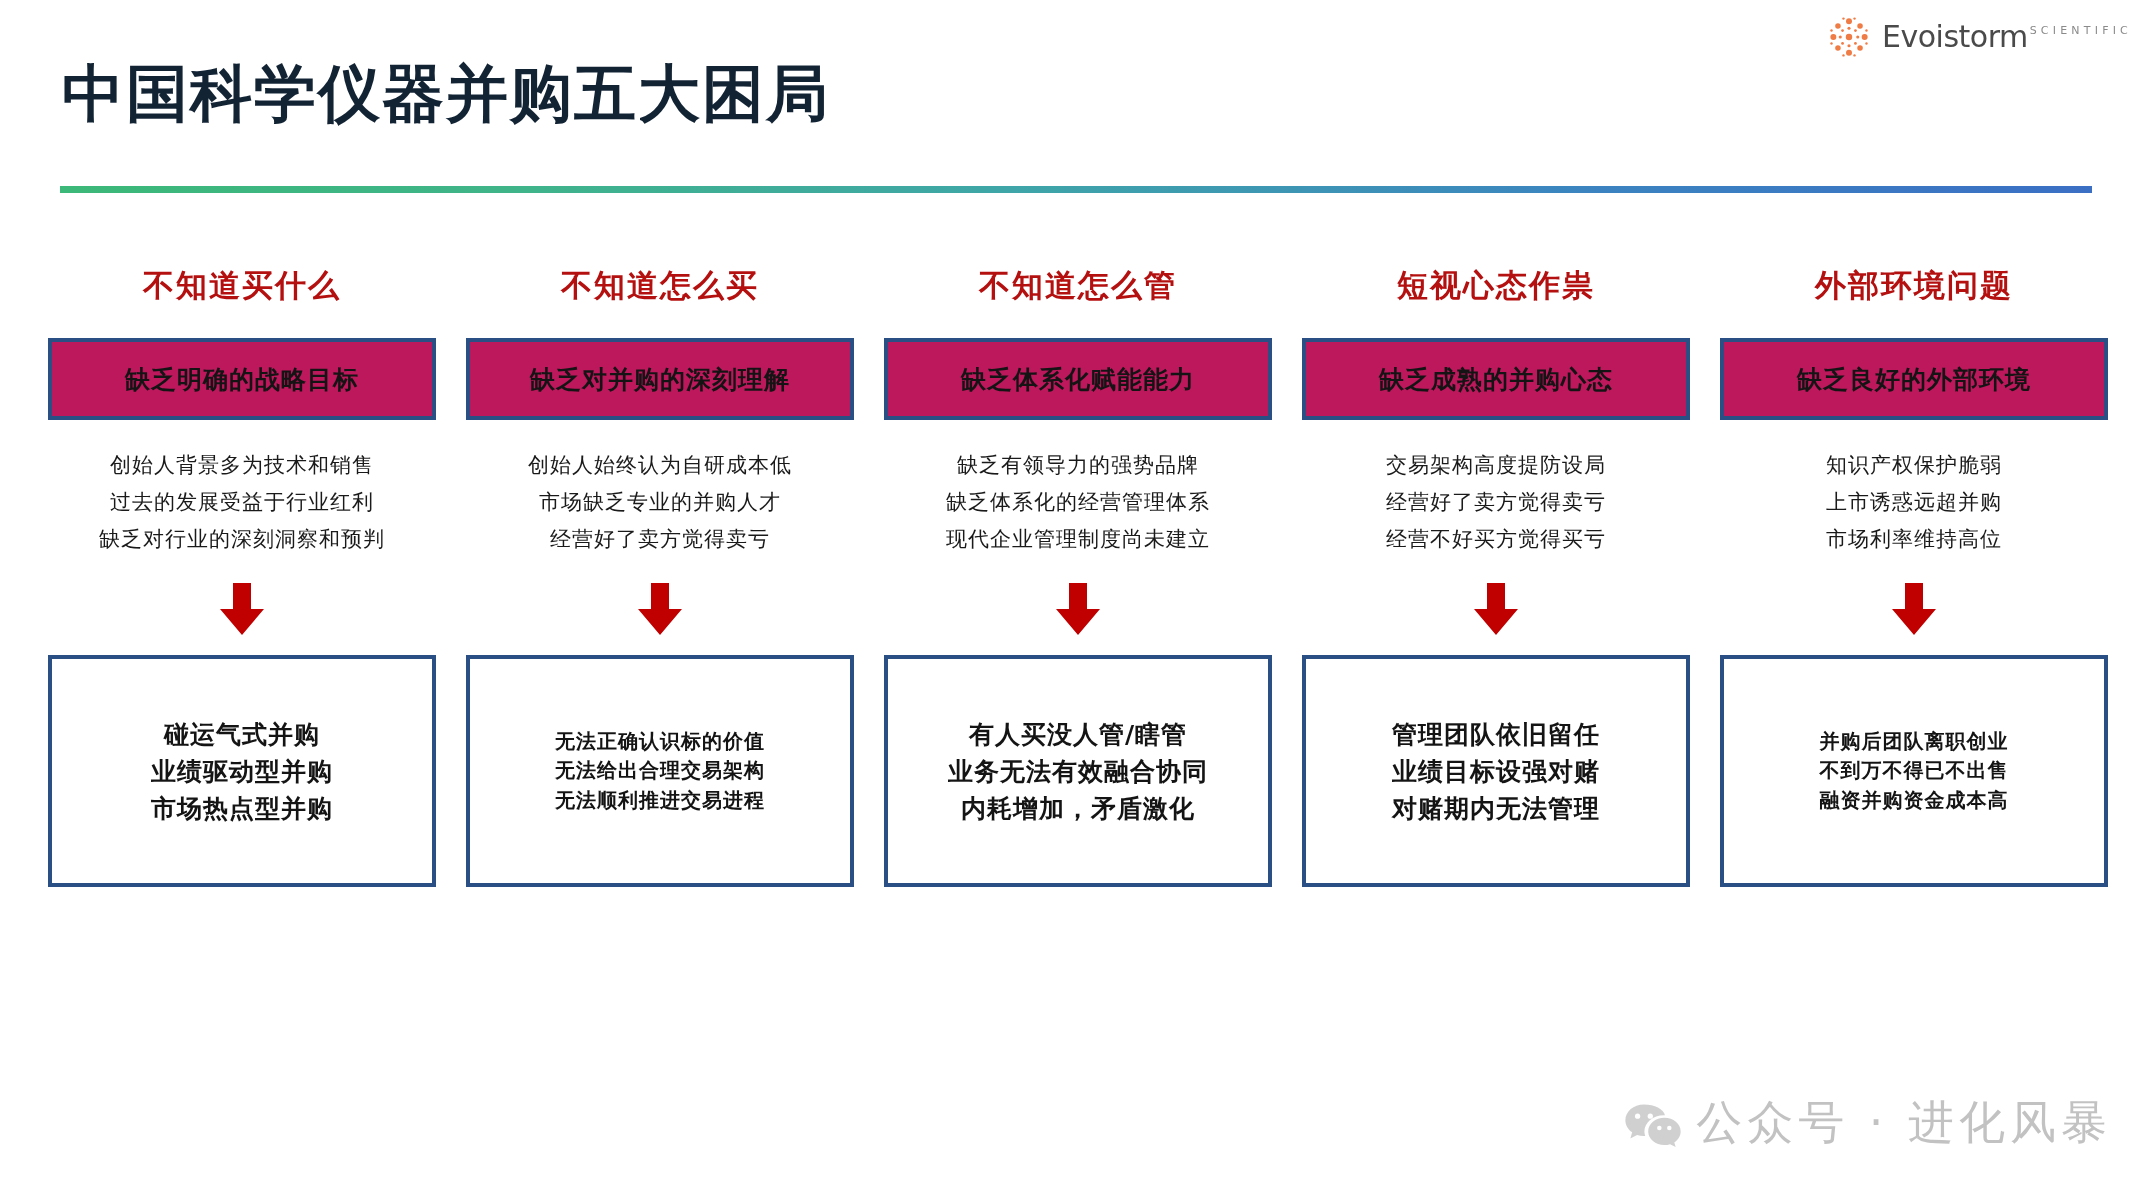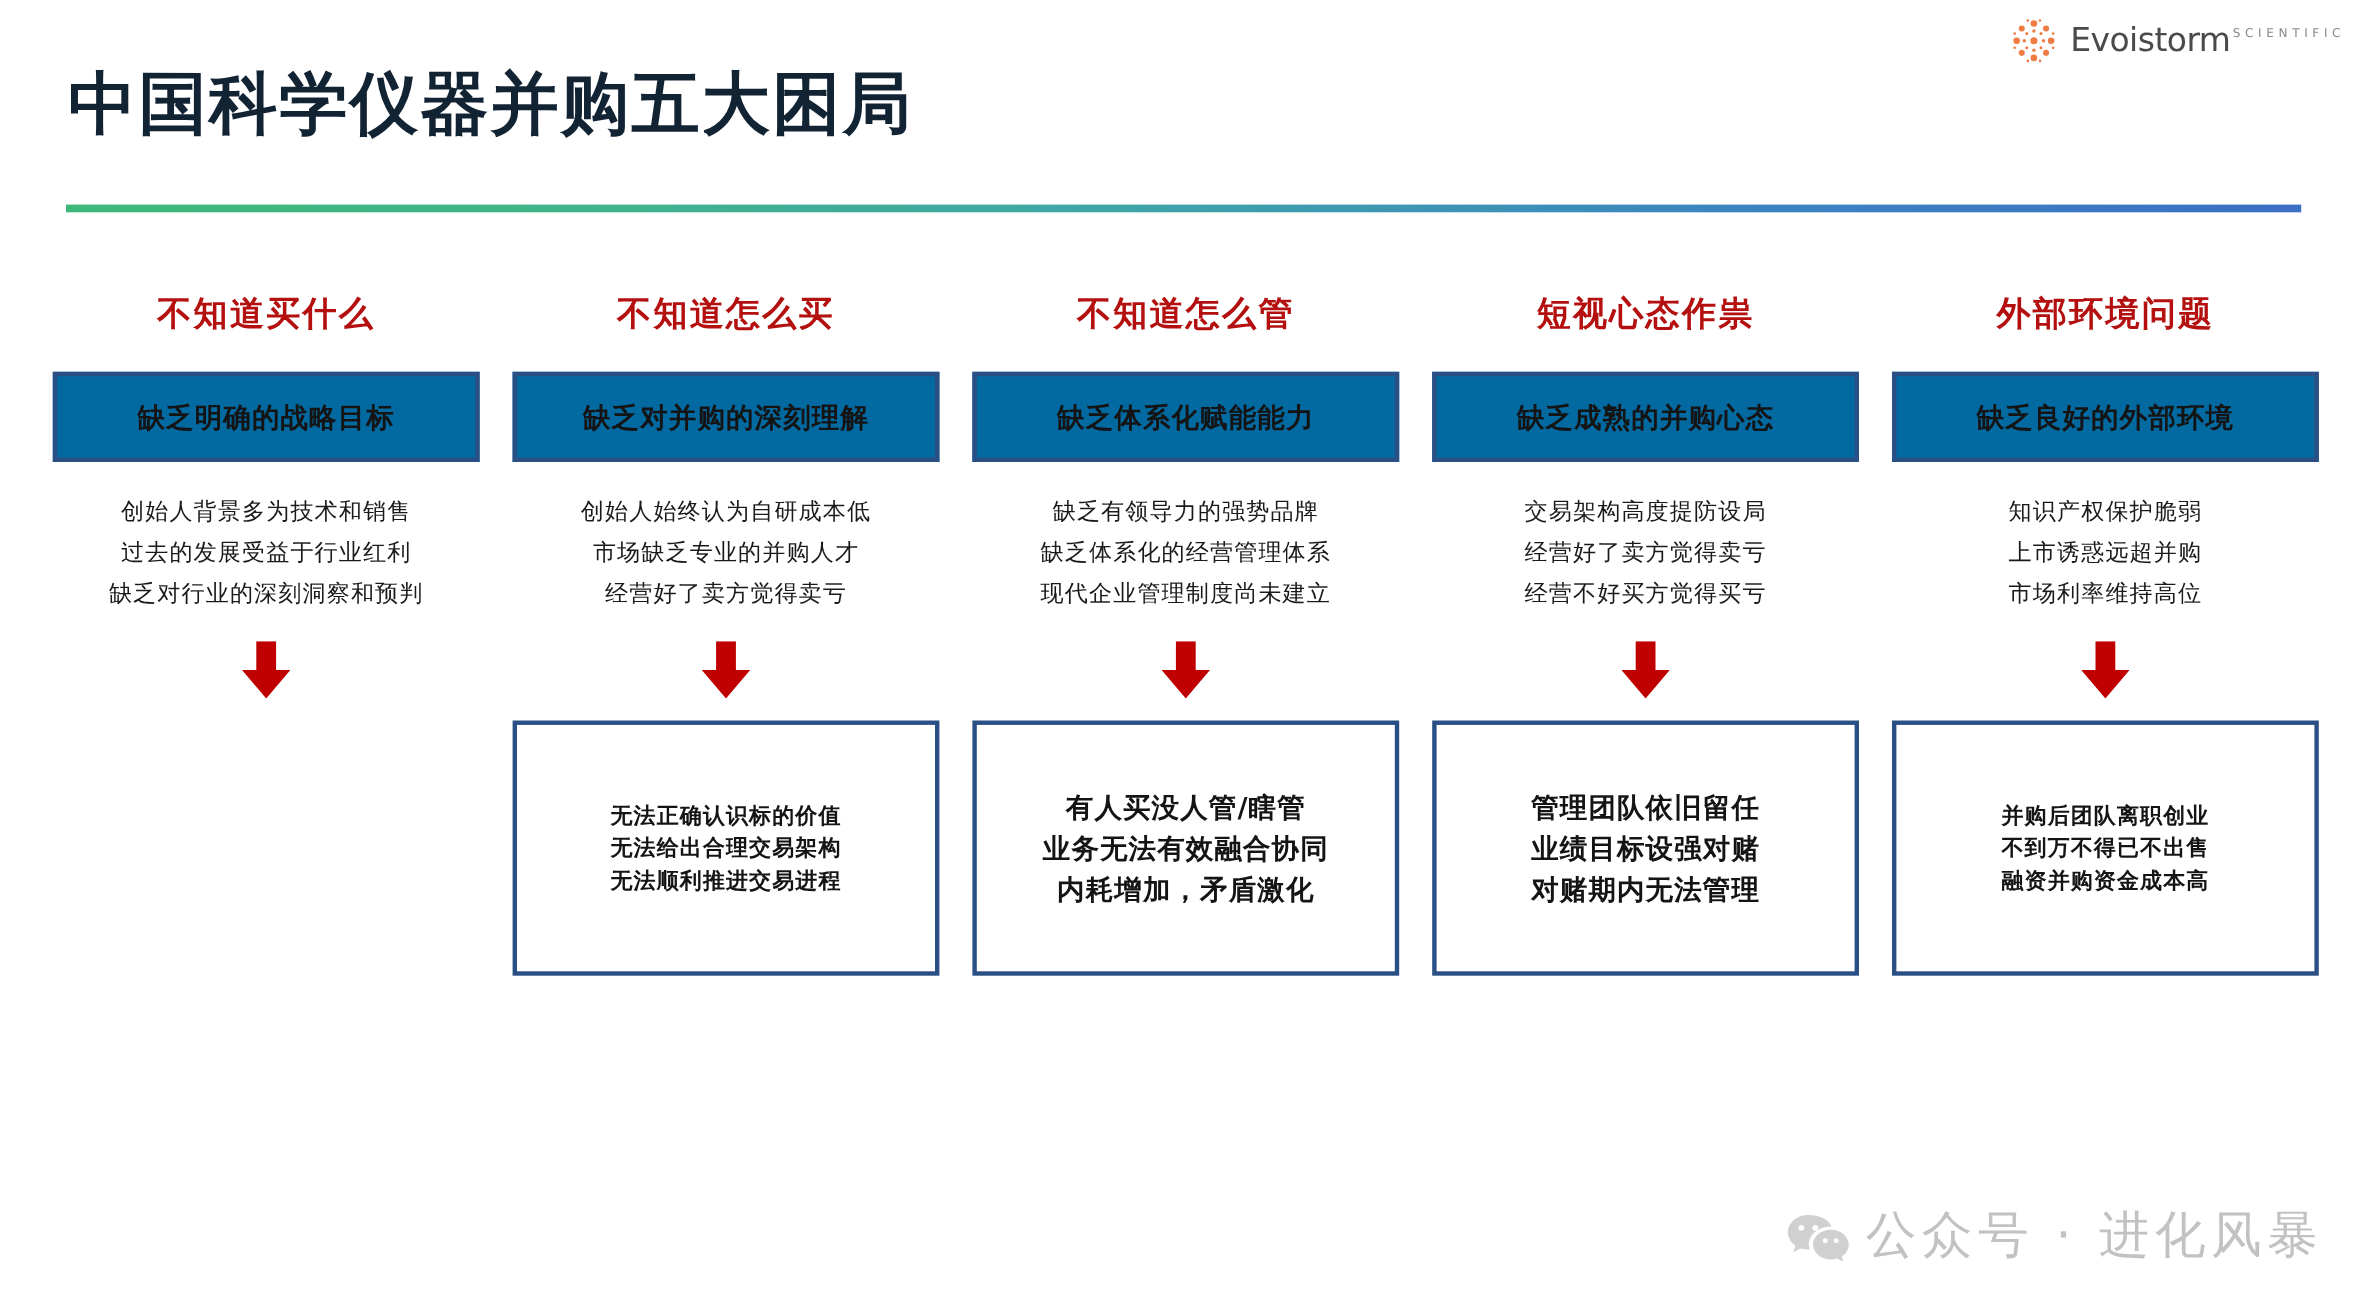--- a/index.html
+++ b/index.html
@@ -90,21 +90,21 @@
 
   .cause-box {
     margin-top: 30px;
     width: 100%;
     height: 82px;
     border: 4px solid #2a4f85;
     box-sizing: border-box;
     display: flex;
     align-items: center;
     justify-content: center;
-    background: #0369a1;
+    background: #be185d;
   }
   .cause-box-label {
     font-family: "DejaVu Serif", "Liberation Serif", serif;
     font-weight: 700;
     font-size: 25px;
     color: #141414;
     letter-spacing: 1px;
     white-space: nowrap;
   }
 
@@ -230,20 +230,25 @@
       <span class="cause-box-label">缺乏明确的战略目标</span>
     </div>
     <div class="detail-list">
       <div class="detail-item">创始人背景多为技术和销售</div>
       <div class="detail-item">过去的发展受益于行业红利</div>
       <div class="detail-item">缺乏对行业的深刻洞察和预判</div>
     </div>
     <svg class="arrow" viewBox="0 0 44 52">
       <polygon points="13,0 31,0 31,26 44,26 22,52 0,26 13,26" fill="#c00000"></polygon>
     </svg>
+    <div class="result-box">
+      <div class="result-line">碰运气式并购</div>
+      <div class="result-line">业绩驱动型并购</div>
+      <div class="result-line">市场热点型并购</div>
+    </div>
   </div>
 
   <div class="col col-2">
     <div class="col-header">不知道怎么买</div>
     <div class="cause-box">
       <span class="cause-box-label">缺乏对并购的深刻理解</span>
     </div>
     <div class="detail-list">
       <div class="detail-item">创始人始终认为自研成本低</div>
       <div class="detail-item">市场缺乏专业的并购人才</div>

